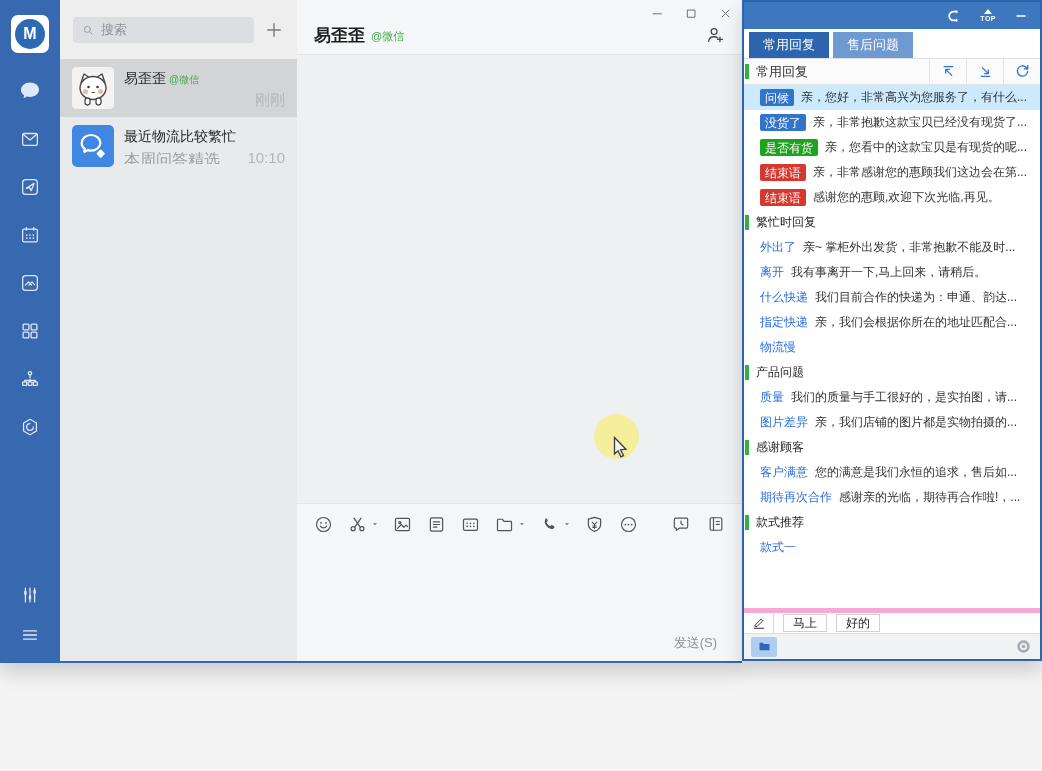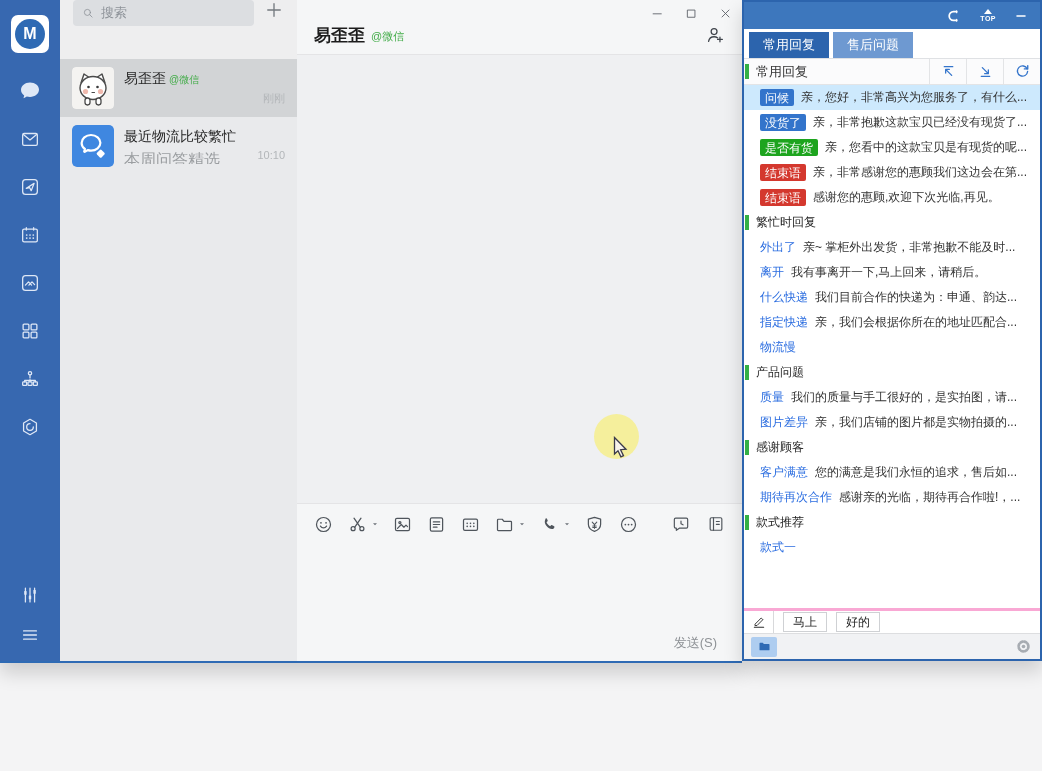--- a/index.html
+++ b/index.html
@@ -25,34 +25,34 @@
   .logo-inner{ width:30px; height:30px; border-radius:50%; background:#2e6ab4; color:#fff;
          font-weight:bold; font-size:16px; display:flex; align-items:center; justify-content:center;}
   .rail-icon{ height:48px; width:60px; display:flex; align-items:center; justify-content:center;
          color:#dfe8f6; cursor:pointer;}
   .rail-spacer{ flex:1; }
   .rail-footer .rail-icon{ height:40px; }
   .rail-footer{ margin-bottom:6px; }
 
   
   .chat-list{ width:237px; background:#e9eaec; flex:none; display:flex; flex-direction:column;}
-  .search-row{ height:59px; background:#eeeeef; display:flex; padding:0 13px; gap:10px;}
+  .search-row{ height:59px; background:#eeeeef; display:flex; align-items:center; padding:0 13px; gap:10px;}
   .search-box{ flex:1; height:26px; background:#dcdee1; border-radius:4px; display:flex;
          align-items:center; gap:6px; padding:0 8px; color:#8d9298; font-size:13px; cursor:text;}
   .plus-btn{ color:#74797f; display:flex; cursor:pointer;}
   .chat-item{ height:58px; display:flex; align-items:center; gap:10px; padding:0 12px; position:relative; cursor:pointer;}
   .chat-item.selected{ background:#d2d4d6; }
   .avatar{ width:42px; height:42px; border-radius:4px; flex:none; overflow:hidden;}
   .chat-item-main{ flex:1; min-width:0; display:flex; flex-direction:column; gap:4px;}
   .chat-name{ font-size:14px; color:#262626; display:flex; align-items:baseline; gap:3px; white-space:nowrap;}
   .badge-wx{ color:#43ac49; font-size:10px; }
   .chat-sub{ font-size:16px; color:#9b9ea1; height:14px; white-space:nowrap; overflow:hidden;}
   .chat-meta{ display:flex; flex-direction:column; align-items:flex-end; gap:4px; flex:none;}
   .meta-spacer{ height:16px;}
-  .chat-time{ font-size:11px; color:#b3b6b9; height:14px;}
+  .chat-time{ font-size:15px; color:#b3b6b9; height:14px;}
 
   
   .chat-main{ flex:1; display:flex; flex-direction:column; position:relative; background:#f5f6f7; min-width:0;}
   .winctl{ position:absolute; top:0; right:0; display:flex; z-index:5;}
   .winctl .ctl{ width:34px; height:26px; display:flex; align-items:center; justify-content:center;
          color:#5a5f66; cursor:pointer;}
   .chat-header{ height:55px; border-bottom:1px solid #e4e4e6; display:flex; align-items:center;
          padding:16px 16px 0 17px;}
   .chat-title{ font-size:17px; font-weight:bold; color:#1c1c1c;}
   .chat-title-badge{ font-size:11px; color:#43ac49; margin-left:6px; margin-top:3px;}
@@ -95,21 +95,21 @@
   .a-action{ width:37px; border-left:1px solid #e3e4e6; display:flex; align-items:center;
         justify-content:center; color:#3374cb; cursor:pointer;}
   .a-list{ flex:1; overflow:hidden; font-size:12px; background:#fff;}
   .a-group-title{ height:25px; display:flex; align-items:center; color:#1f1f1f; cursor:pointer;}
   .a-item{ height:25px; display:flex; align-items:center; padding-left:16px; white-space:nowrap;
         overflow:hidden; color:#333; cursor:pointer;}
   .a-item.selected{ background:#cde9fd; }
   .tag{ color:#fff; border-radius:2px; padding:1.5px 5px; margin-right:7px; flex:none; font-size:12px; line-height:14px;}
   .link-label{ color:#2b6de0; margin-right:7px; flex:none;}
   .a-item-text{ overflow:hidden; white-space:nowrap; }
-  .a-quickbar{ height:25px; flex:none; border-top:3px solid #f9a8d4; background:#fff;
+  .a-quickbar{ height:25px; flex:none; border-top:5px solid #f9a8d4; background:#fff;
         display:flex; align-items:stretch;}
   .pencil-cell{ width:30px; border-right:1px solid #d8d9db; display:flex; align-items:center;
         justify-content:center; color:#2c2c2c; cursor:pointer;}
   .phrase-btn{ margin:1px 0 1px 9px; padding:0 9px; border:1px solid #cfd1d4; background:#fff;
         font-size:12px; color:#1f1f1f; display:flex; align-items:center; cursor:pointer;}
   .a-bottombar{ height:26px; flex:none; background:#f1f2f4; border-top:1px solid #dddee0;
         display:flex; align-items:center; padding:0 7px;}
   .folder-chip{ width:26px; height:20px; background:#aecdf0; border-radius:2px; display:flex;
         align-items:center; justify-content:center; color:#2e6ab4; cursor:pointer;}
   .gear{ margin-left:auto; color:#a7acb2; cursor:pointer; display:flex;}

